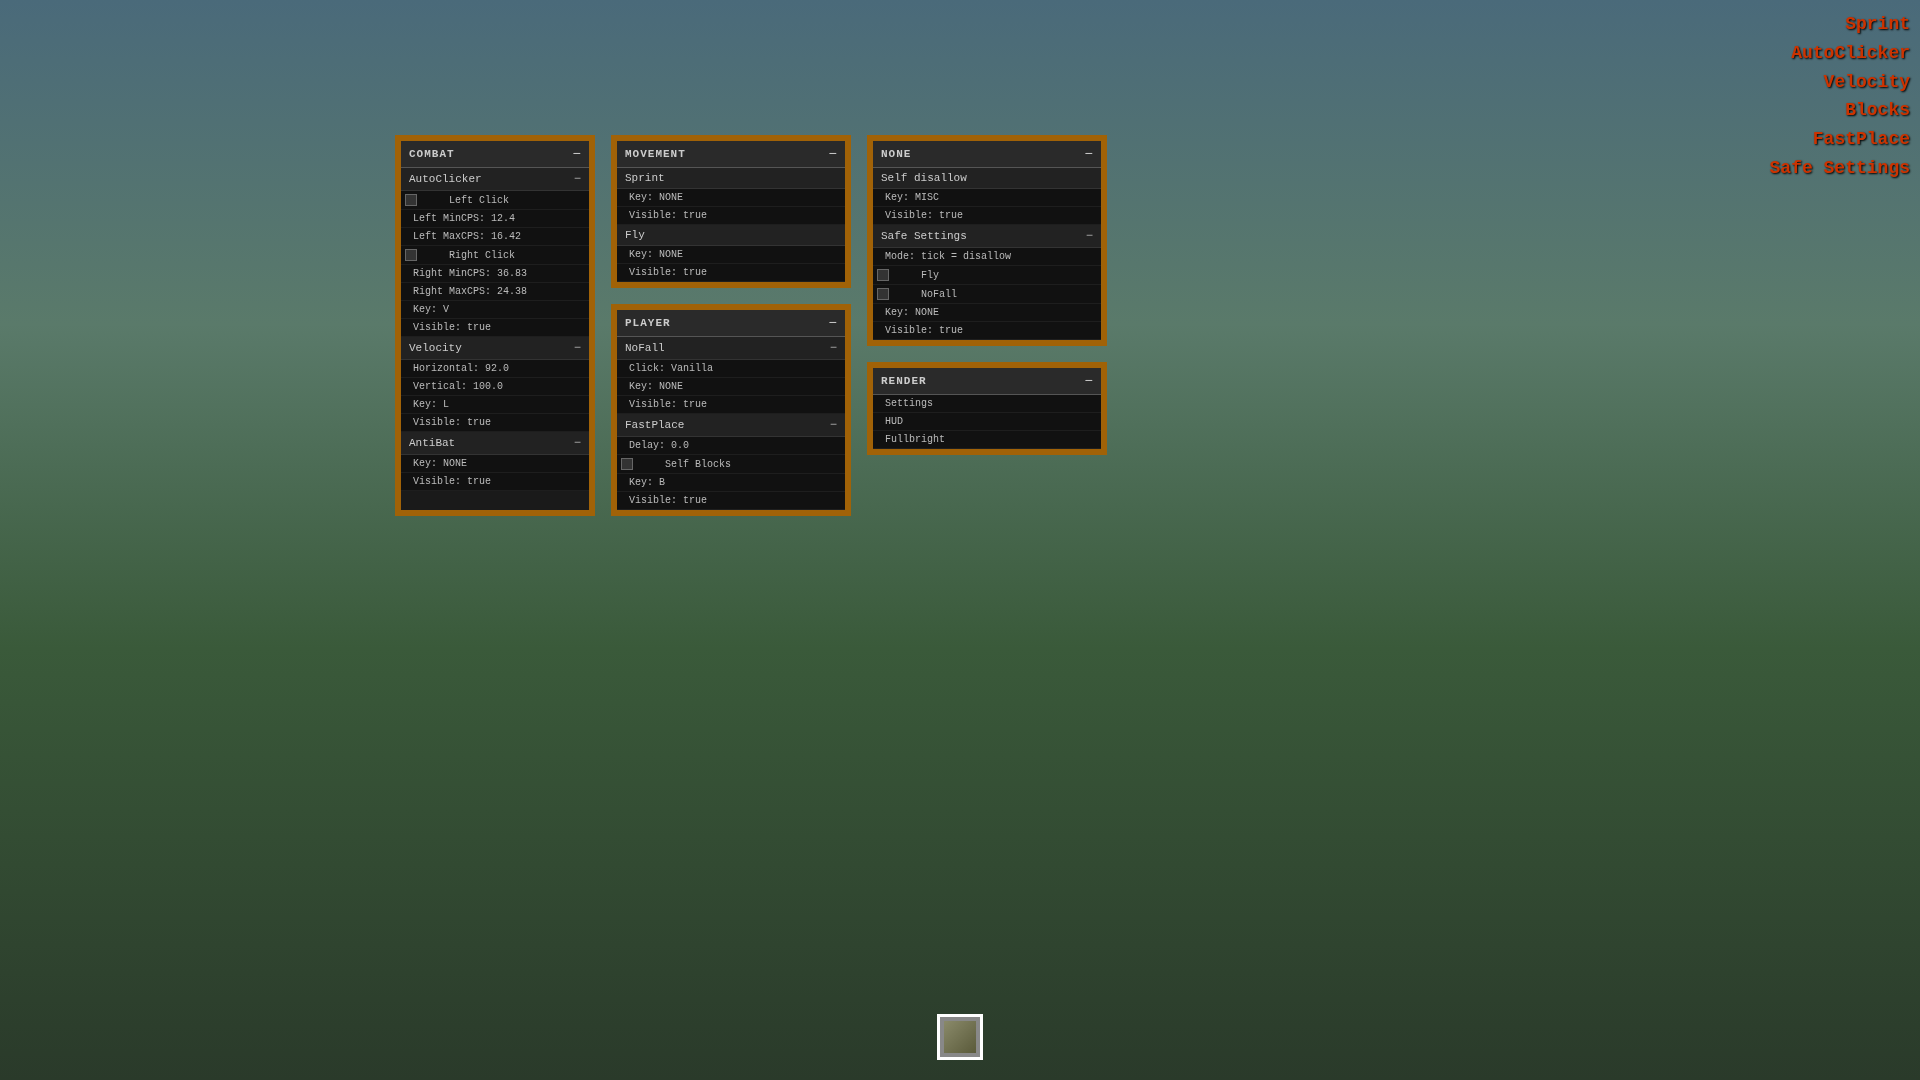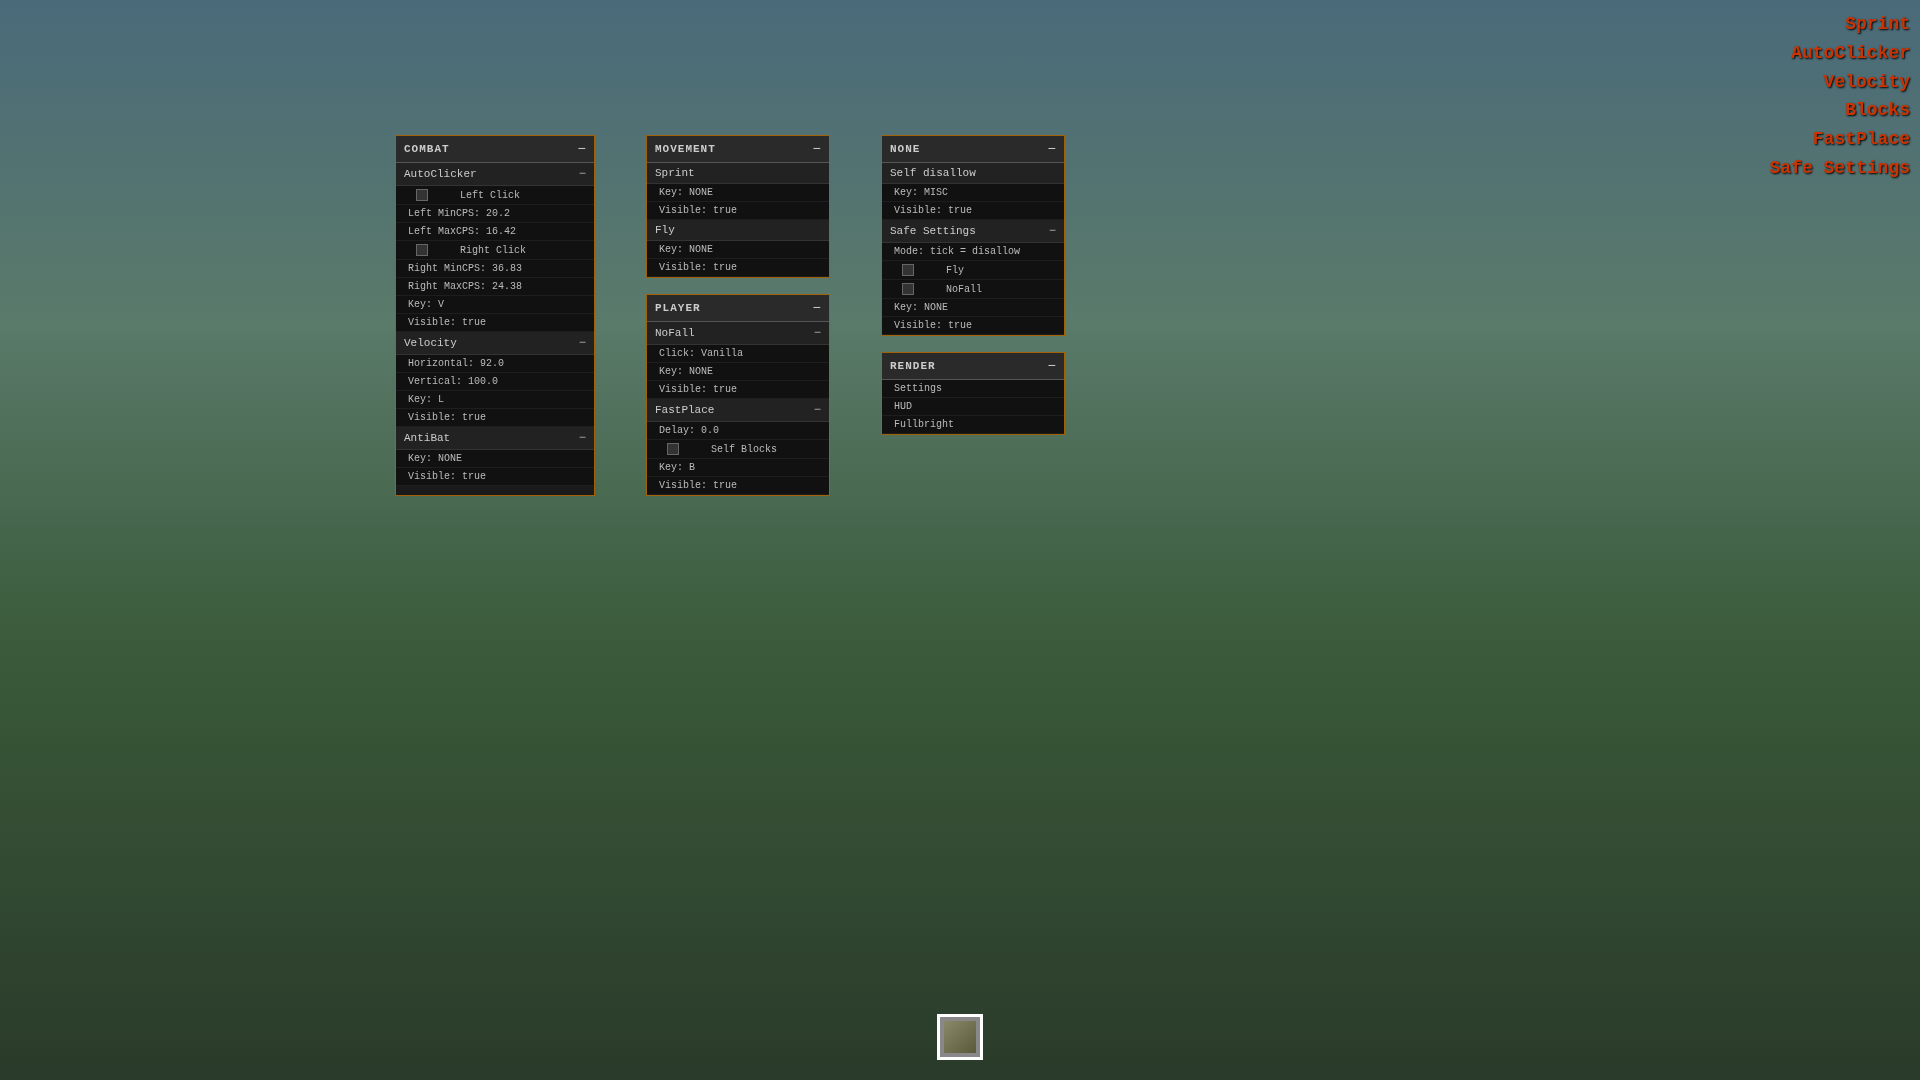--- a/index.html
+++ b/index.html
@@ -44,28 +44,27 @@
       position: absolute;
       top: 135px;
       left: 395px;
       display: flex;
       gap: 16px;
       z-index: 10;
     }
 
     .panel {
       background: #1a1a1a;
-      border: 1px solid #a16207;
+      border: 6px solid #a16207;
       width: 200px;
       font-size: 11px;
     }
 
     .panel-wide {
-      width: 184px;
-      margin-left: 35px;
+      width: 240px;
     }
 
     .panel-header {
       background: #2a2a2a;
       border-bottom: 1px solid #555;
       padding: 5px 8px;
       display: flex;
       justify-content: space-between;
       align-items: center;
     }
@@ -107,21 +106,21 @@
       font-family: 'Courier New', monospace;
       font-size: 10px;
       border-bottom: 1px solid #1e1e1e;
       display: flex;
       align-items: center;
       gap: 5px;
       background: #111;
     }
 
     .item-row.indented {
-      padding-left: 20px;
+      padding-left: 4px;
       gap: 32px;
     }
 
     .checkbox {
       width: 12px;
       height: 12px;
       background: #333;
       border: 1px solid #666;
       display: inline-block;
       flex-shrink: 0;
@@ -184,21 +183,21 @@
 
     <div class="section-header">
       <span class="section-title">AutoClicker</span>
       <span class="section-minus">−</span>
     </div>
     <div class="item-row indented">
       <span class="checkbox"></span>
       <span>Left Click</span>
     </div>
     <div class="item-row">
-      <span>Left MinCPS: 20.2</span>
+      <span>Left MinCPS: 12.4</span>
     </div>
     <div class="item-row">
       <span>Left MaxCPS: 16.42</span>
     </div>
     <div class="item-row indented">
       <span class="checkbox"></span>
       <span>Right Click</span>
     </div>
     <div class="item-row">
       <span>Right MinCPS: 36.83</span>

